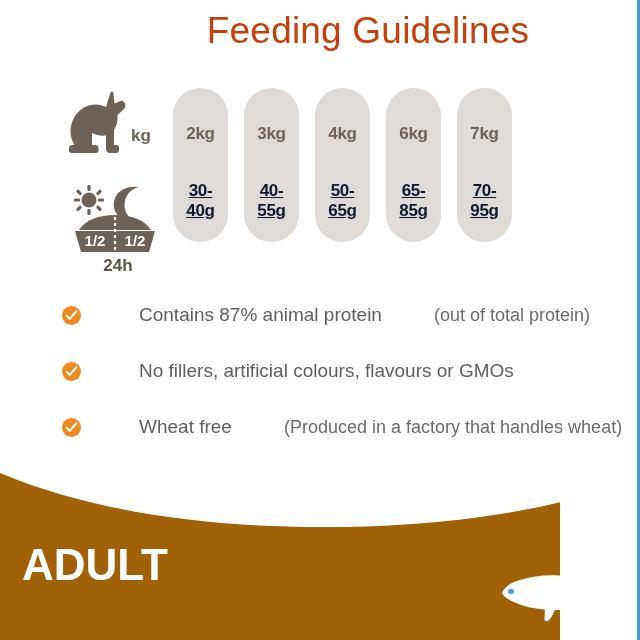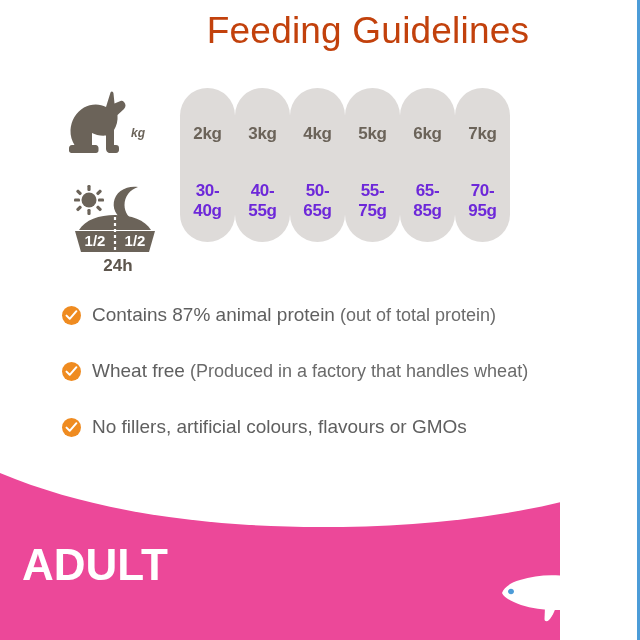--- a/index.html
+++ b/index.html
@@ -55,24 +55,23 @@
   }
   .cat-icon {
     position: absolute;
     left: 4px;
     top: 0px;
   }
   .kg-label {
     position: absolute;
     left: 69px;
     top: 38px;
-    font-size: 12px;
+    font-size: 17px;
     font-weight: 700;
     color: #6b6359;
-    font-style: italic;
   }
   .bowl-row {
     position: absolute;
     left: 0;
     top: 96px;
     width: 110px;
     height: 92px;
   }
   .bowl-icon {
     position: absolute;
@@ -86,26 +85,26 @@
     width: 88px;
     text-align: center;
     font-size: 17px;
     font-weight: 700;
     color: #5d554c;
   }
 
   
   .pills {
     position: absolute;
-    left: 180px;
+    left: 173px;
     top: 0px;
     width: 420px;
     height: 154px;
     display: flex;
-    gap: 0;
+    gap: 16px;
   }
   .pill {
     position: relative;
     width: 55px;
     height: 154px;
     border-radius: 28px;
     background: #dedbd9;
     flex: 0 0 auto;
   }
   .pill .weight {
@@ -120,39 +119,41 @@
     letter-spacing: -0.3px;
   }
   .pill .amount {
     position: absolute;
     top: 93px;
     left: 0;
     width: 100%;
     text-align: center;
     font-size: 17px;
     font-weight: 700;
-    color: #6d28d9;
+    color: #0f172a;
     line-height: 20px;
     letter-spacing: -0.3px;
+    text-decoration: underline;
   }
   .pill .amount span { display: block; }
 
   
   .bullets {
     position: absolute;
     left: 62px;
     top: 300px;
     width: 520px;
   }
   .bullet {
     position: relative;
     margin-bottom: 26px;
     height: 30px;
     display: flex;
     align-items: center;
+    gap: 47px;
   }
   .check {
     flex: 0 0 auto;
     width: 19px;
     height: 19px;
     border-radius: 50%;
     background: #ef8b20;
     position: relative;
     margin-right: 11px;
   }
@@ -170,21 +171,21 @@
     white-space: nowrap;
   }
 
   
   .blue-band {
     position: absolute;
     left: 0;
     bottom: 0;
     width: 560px;
     height: 185px;
-    background: #ec4899;
+    background: #a16207;
     overflow: hidden;
   }
   .blue-curve {
     position: absolute;
     left: 0;
     top: 0;
     width: 640px;
     height: 80px;
   }
   .adult-text {
@@ -305,27 +306,20 @@
       </div>
 
       <div class="pill">
         <div class="weight">4kg</div>
         <div class="amount">
           <span>50-</span>
           <span>65g</span>
         </div>
       </div>
 
-      <div class="pill">
-        <div class="weight">5kg</div>
-        <div class="amount">
-          <span>55-</span>
-          <span>75g</span>
-        </div>
-      </div>
 
       <div class="pill">
         <div class="weight">6kg</div>
         <div class="amount">
           <span>65-</span>
           <span>85g</span>
         </div>
       </div>
 
       <div class="pill">
@@ -350,32 +344,32 @@
       <span class="bullet-text">Contains 87% animal protein</span>
       <span class="bullet-note">(out of total protein)</span>
     </div>
 
     <div class="bullet">
       <span class="check">
         <svg width="13" height="13" viewBox="0 0 13 13">
           <path d="M1.5 6.6 L4.7 9.8 L11.4 2.2" stroke="#ffffff" stroke-width="2" fill="none" stroke-linecap="round" stroke-linejoin="round"></path>
         </svg>
       </span>
-      <span class="bullet-text">Wheat free</span>
-      <span class="bullet-note">(Produced in a factory that handles wheat)</span>
+      <span class="bullet-text">No fillers, artificial colours, flavours or GMOs</span>
+      <span class="bullet-note"></span>
     </div>
 
     <div class="bullet">
       <span class="check">
         <svg width="13" height="13" viewBox="0 0 13 13">
           <path d="M1.5 6.6 L4.7 9.8 L11.4 2.2" stroke="#ffffff" stroke-width="2" fill="none" stroke-linecap="round" stroke-linejoin="round"></path>
         </svg>
       </span>
-      <span class="bullet-text">No fillers, artificial colours, flavours or GMOs</span>
-      <span class="bullet-note"></span>
+      <span class="bullet-text">Wheat free</span>
+      <span class="bullet-note">(Produced in a factory that handles wheat)</span>
     </div>
 
   </div>
 
   <div class="blue-band">
 
     <svg class="blue-curve" viewBox="0 0 640 80" preserveAspectRatio="none">
       <path fill="#ffffff" d="M0 0 L640 0 L640 22 C540 62 420 72 320 72 C220 72 100 60 0 18 Z"></path>
     </svg>
 

